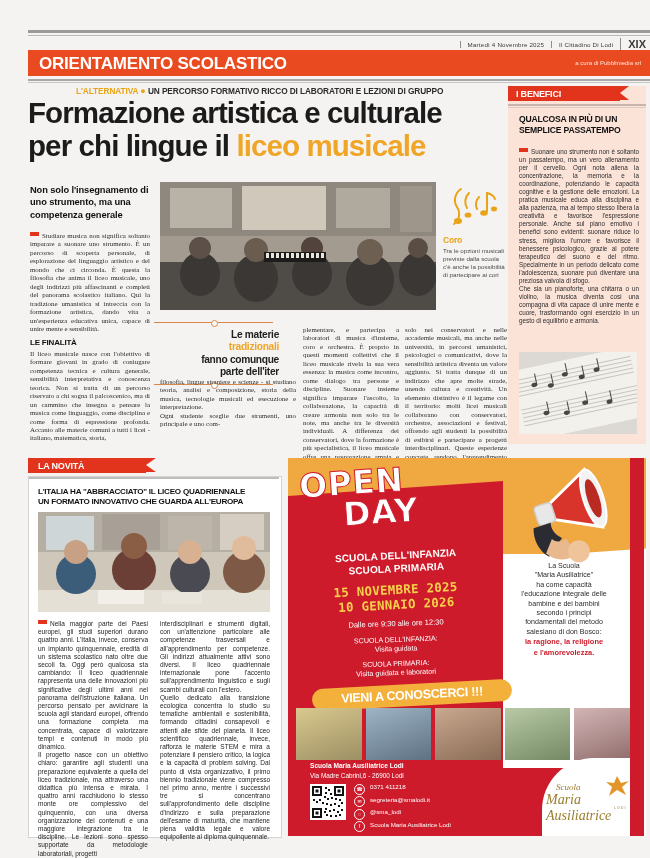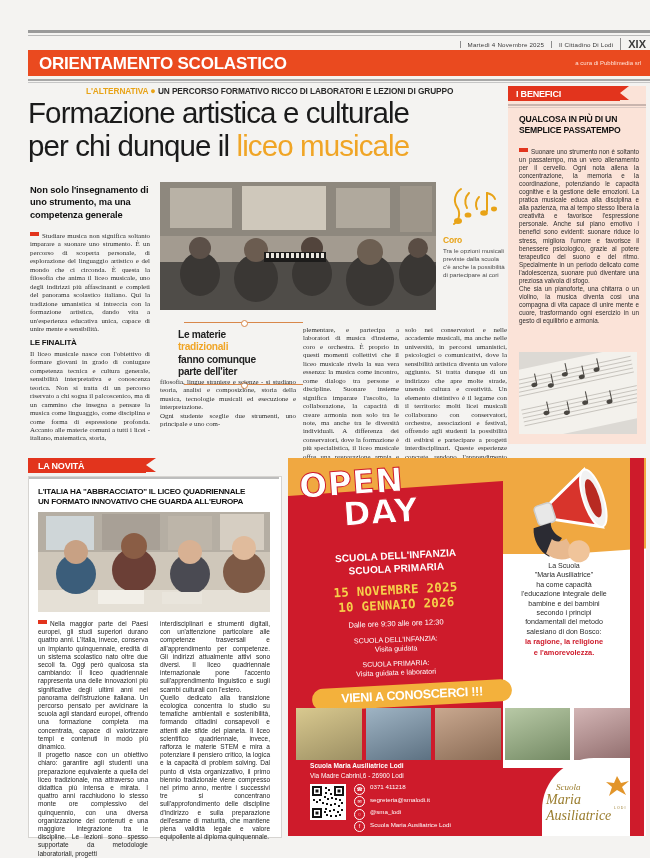--- a/index.html
+++ b/index.html
@@ -20,26 +20,26 @@
   .dateline span{padding:0 7px;border-left:1px solid #8d8d8d;white-space:nowrap;}
   .dateline .pg{font-weight:bold;font-size:11px;letter-spacing:0;padding-right:2px;}
 
   .sectionbar{position:absolute;left:28px;top:50px;width:622px;height:26px;background:#ea4a1f;}
   .sectionbar .title{position:absolute;left:11px;top:4px;font-size:17px;font-weight:bold;color:#fff;letter-spacing:-.2px;}
   .sectionbar .credit{position:absolute;right:9px;top:10px;font-size:6px;color:#ffe3d8;}
   .rule-under{position:absolute;left:28px;top:79px;width:622px;height:2px;background:#a8a8a8;}
   .rule-under2{position:absolute;left:28px;top:82px;width:622px;height:1px;background:#c6c6c6;}
 
   
-  .kicker{position:absolute;left:46px;top:86px;font-size:8.3px;font-weight:bold;letter-spacing:-.1px;white-space:nowrap;padding-left:40px;}
+  .kicker{position:absolute;left:36px;top:86px;font-size:8.3px;font-weight:bold;letter-spacing:-.1px;white-space:nowrap;padding-left:40px;}
   .kicker .k1{color:#e8a317;}
   .kicker .dot{color:#e8a317;font-size:9px;}
   .kicker .k2{color:#2b2b2b;font-weight:bold;}
 
-  .headline{position:absolute;left:28px;top:96px;width:470px;font-size:29.5px;line-height:33px;font-weight:normal;letter-spacing:-.9px;color:#1b1b1b;}
+  .headline{position:absolute;left:28px;top:96px;width:470px;font-size:29.5px;line-height:33px;font-weight:bold;letter-spacing:-.9px;color:#1b1b1b;}
   .headline .hl{color:#f0a526;}
 
   
   .deck{position:absolute;left:30px;top:184px;width:120px;font-size:9.3px;line-height:12.4px;font-weight:bold;color:#111;letter-spacing:-.1px;}
 
   
   .serifcol{font-family:"Liberation Serif", serif;font-size:6.9px;line-height:8.45px;text-align:justify;color:#2b2b2b;}
   .sanscol{font-family:"Liberation Sans", sans-serif;font-size:6.5px;line-height:8.2px;text-align:justify;color:#232323;}
   .sq{display:inline-block;width:9px;height:4px;background:#e2341d;margin-right:3px;vertical-align:2px;}
   .subhead{font-family:"Liberation Sans",sans-serif;font-weight:bold;font-size:8px;color:#111;letter-spacing:-.2px;margin:6px 0 2px;}
@@ -51,21 +51,21 @@
 
   
   .photo{position:absolute;left:160px;top:182px;width:276px;height:128px;overflow:hidden;background:#5d5a55;}
 
   
   .coro{position:absolute;left:443px;top:183px;width:62px;}
   .coro .cap-t{font-size:8.5px;font-weight:bold;color:#e8a317;letter-spacing:-.2px;margin-top:52px;}
   .coro .cap-b{font-size:6.2px;line-height:8px;color:#4a4a4a;margin-top:2px;}
 
   
-  .pull{position:absolute;left:178px;top:322px;width:131px;text-align:left;}
+  .pull{position:absolute;left:148px;top:322px;width:131px;text-align:right;}
   .pull .ln{height:1px;background:#d8874a;margin:0 6px;position:relative;}
   .pull .ln:after{content:"";position:absolute;left:50%;top:-2px;margin-left:-2.5px;width:5px;height:5px;background:#fff;border:1px solid #d8874a;border-radius:50%;}
   .pull .txt{font-size:10.2px;line-height:12.4px;font-weight:bold;color:#222;letter-spacing:-.3px;padding:6px 0 5px;}
   .pull .txt .or{color:#f0a526;}
 
   
   .benefits{position:absolute;left:508px;top:86px;width:138px;height:358px;background:#fbe3d8;}
   .btab{position:absolute;left:508px;top:86px;width:112px;height:15px;background:#e2341d;}
   .btab:after{content:"";position:absolute;left:112px;top:0;border-top:7.5px solid #e2341d;border-bottom:7.5px solid #e2341d;border-right:9px solid transparent;}
   .btab .t{position:absolute;left:8px;top:3px;font-size:9px;font-weight:bold;color:#fff;letter-spacing:-.2px;}
@@ -143,21 +143,21 @@
   <div class="rule-under2"></div>
 
   <div class="kicker">
     <span class="k1">L'ALTERNATIVA</span>
     <span class="dot">●</span>
     <span class="k2">UN PERCORSO FORMATIVO RICCO DI LABORATORI E LEZIONI DI GRUPPO</span>
   </div>
 
   <div class="headline">
     <span>Formazione artistica e culturale</span><br>
-    <span>per chi dunque il </span><span class="hl">liceo musicale</span>
+    <span>per chi lingue il </span><span class="hl">liceo musicale</span>
   </div>
 
   <div class="deck">Non solo l'insegnamento di uno strumento, ma una competenza generale</div>
 
   <div class="photo">
     <svg width="276" height="128" viewBox="0 0 276 128">
       <rect width="276" height="128" fill="#6f6a63"></rect>
       <rect x="0" y="0" width="276" height="54" fill="#8e887e"></rect>
       <rect x="0" y="54" width="276" height="26" fill="#a39b90"></rect>
       <rect x="0" y="80" width="276" height="48" fill="#4f4c48"></rect>

